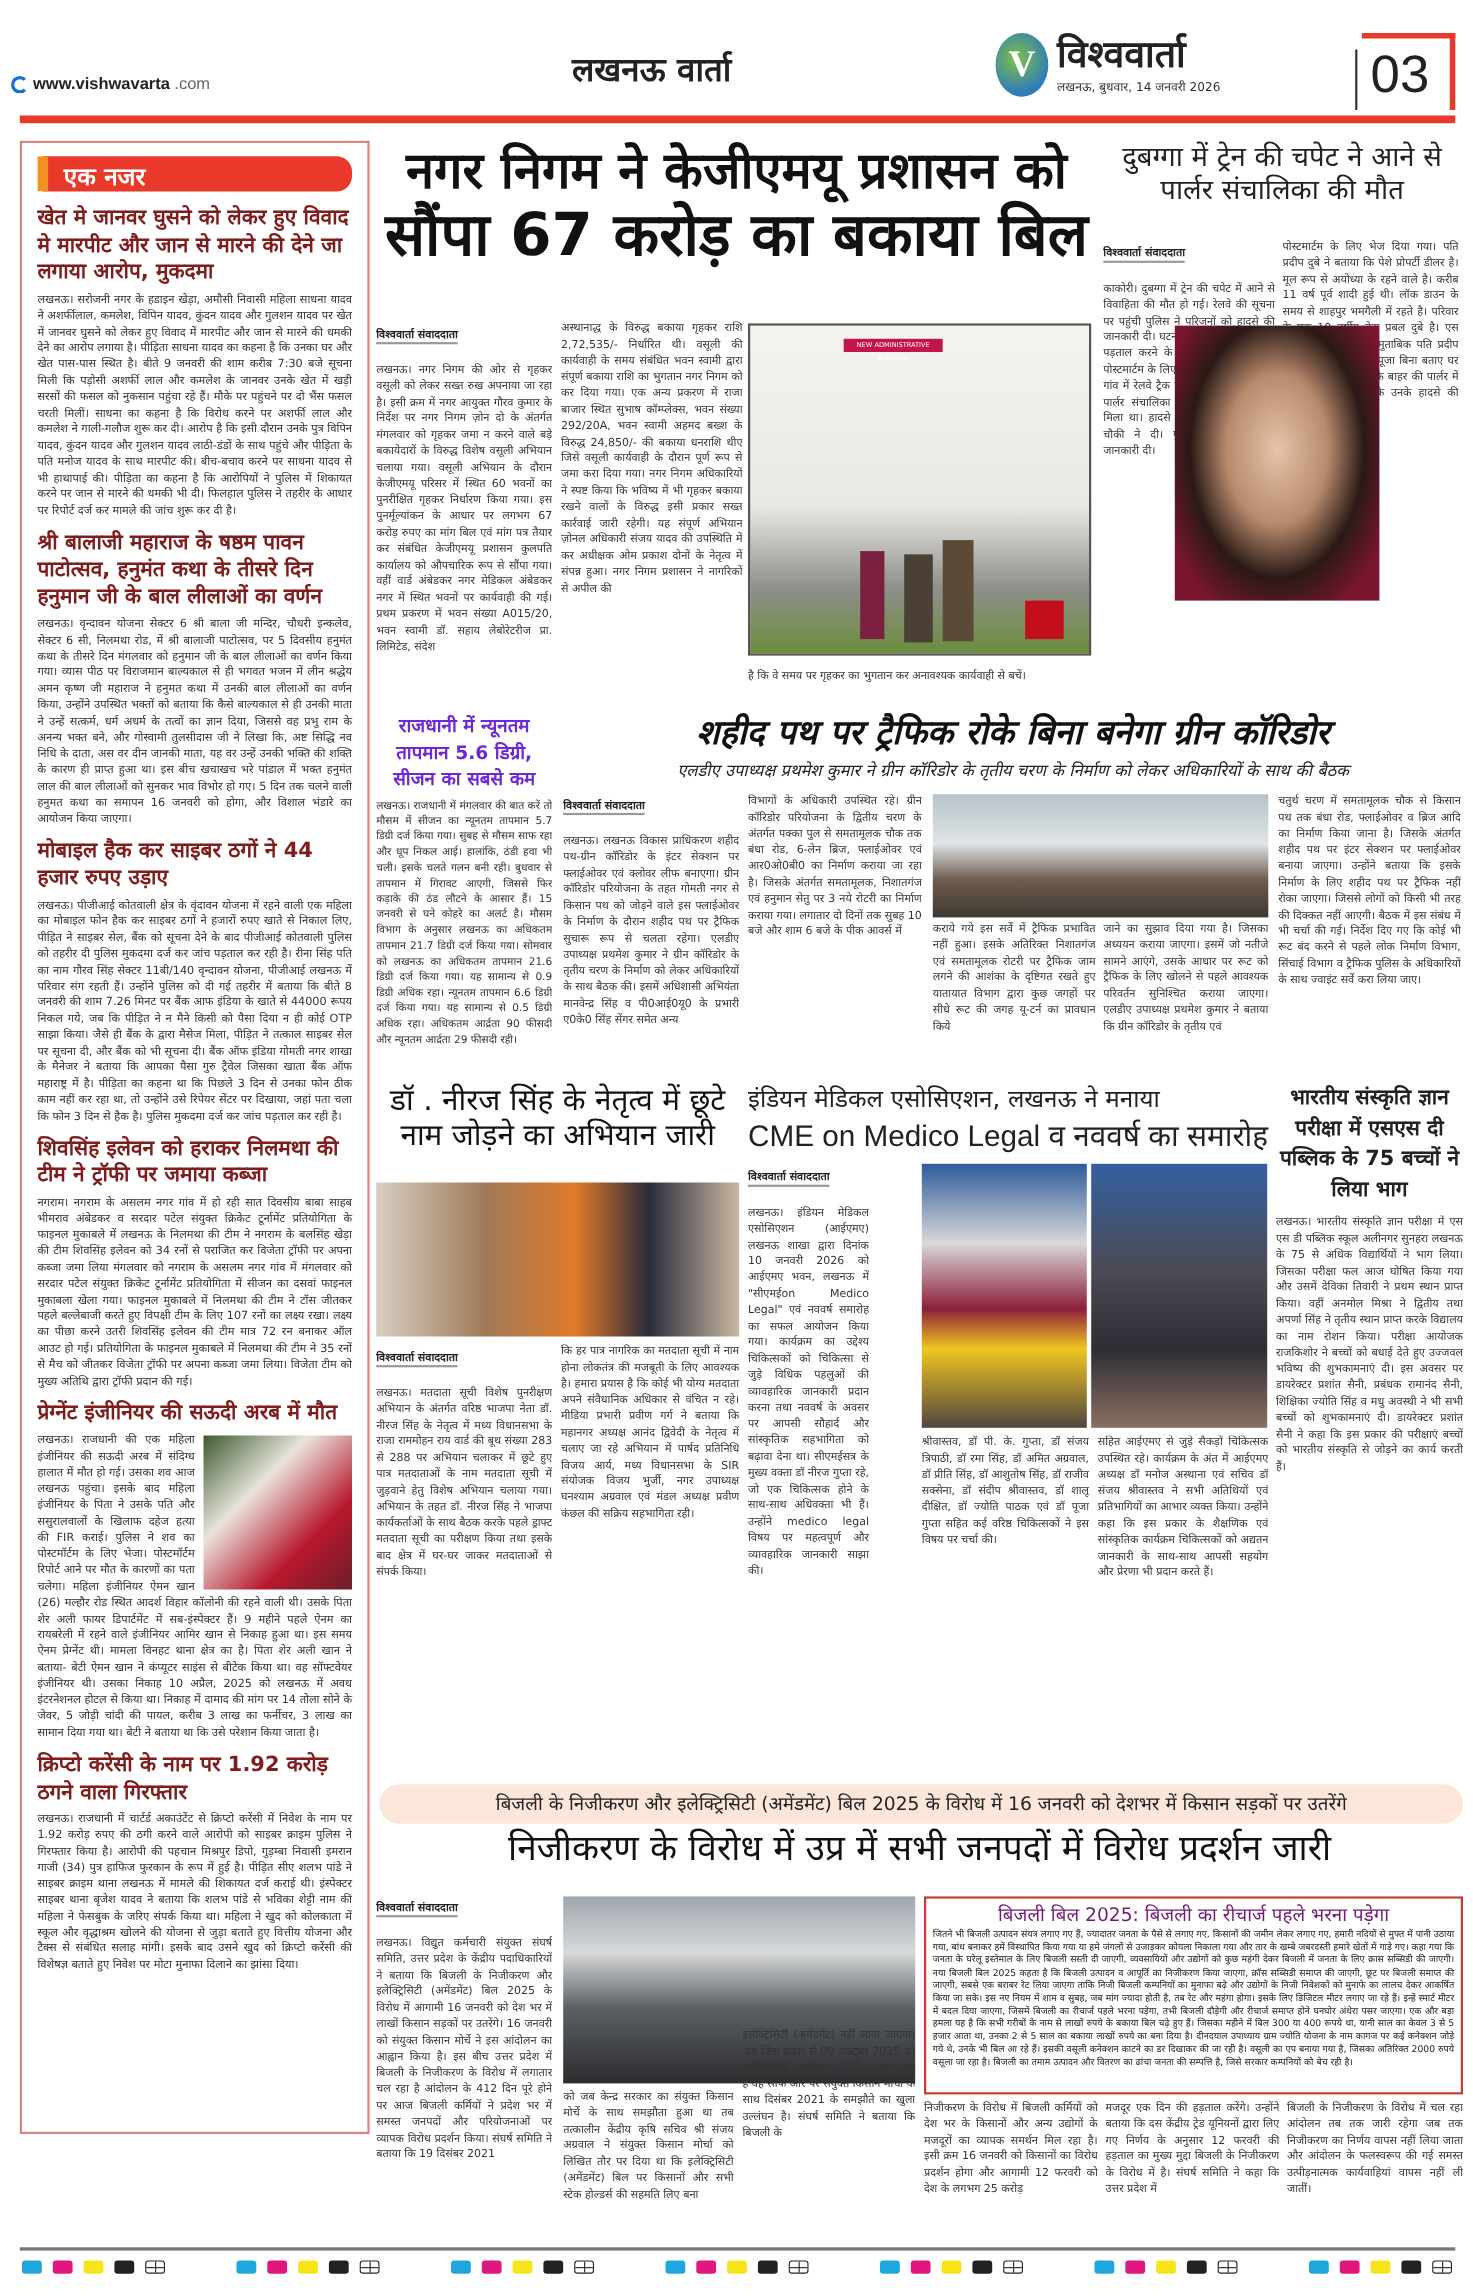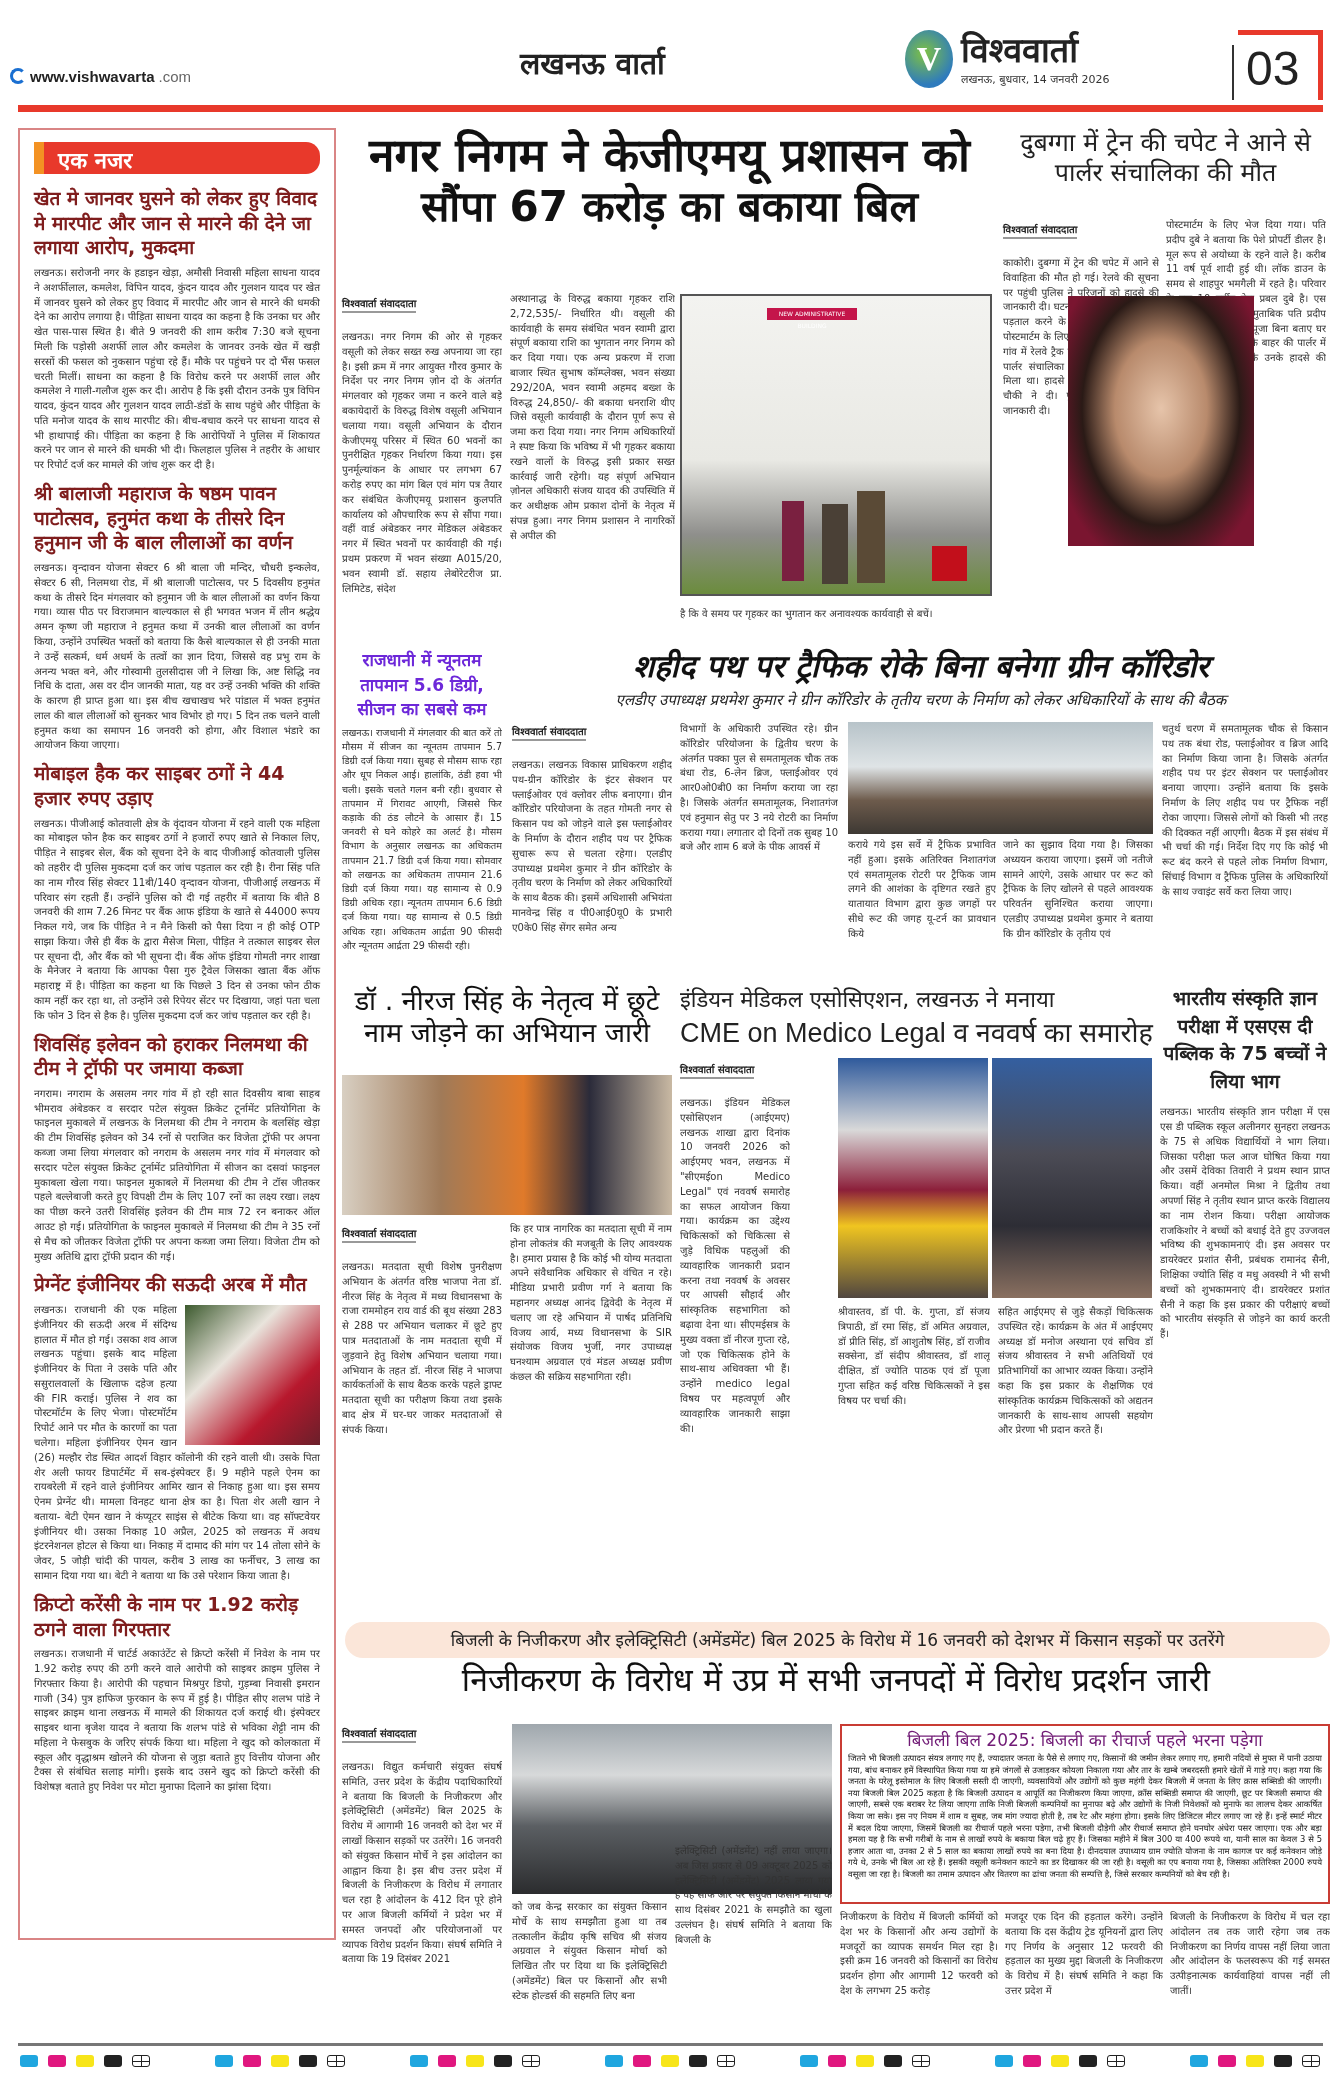--- a/index.html
+++ b/index.html
@@ -1,19 +1,19 @@
 <!DOCTYPE html>
 <html><head>
 <meta charset="utf-8">
 <style>
   * { box-sizing: border-box; margin: 0; padding: 0; }
   body { width: 1339px; height: 2087px; background: #fff; font-family: "DejaVu Sans", sans-serif; color: #222; position: relative; overflow: hidden; }
   .abs { position: absolute; }
   
-  .site-url { left: 10px; top: 68px; font-size: 15px; font-family: "Liberation Sans", sans-serif; color: #222; display:flex; align-items:flex-start; gap:4px; }
+  .site-url { left: 10px; top: 68px; font-size: 15px; font-family: "Liberation Sans", sans-serif; color: #222; display:flex; align-items:flex-end; gap:4px; }
   .site-url .e-icon { width: 16px; height: 16px; border-radius: 50%; border: 3px solid #1a6fd1; border-right-color: transparent; display:inline-block; }
   .site-url .dom { color:#666; }
   .section-title { left: 520px; top: 42px; font-size: 30px; font-weight: bold; color:#222; }
   .logo { left: 905px; top: 30px; display:flex; align-items:center; gap:8px; }
   .logo .globe { width: 48px; height: 58px; border-radius: 50%; background: radial-gradient(circle at 40% 40%, #7fc242, #2e7bbd 70%); color:#fff; font-weight:bold; font-size:34px; display:flex; align-items:center; justify-content:center; font-family: "Liberation Serif", serif; }
   .logo .name { font-size: 34px; font-weight: bold; color:#222; line-height:1; }
   .logo .dateline { font-size: 11px; color:#333; margin-top:4px; }
   .page-no { left: 1238px; top: 30px; width: 85px; height: 70px; border-top: 5px solid #e8392b; border-right: 5px solid #e8392b; }
   .page-no .bar { position:absolute; left:-6px; top:10px; width:2px; height:55px; background:#333; }
   .page-no .num { position:absolute; left:8px; top:6px; font-size:48px; font-family: "Liberation Sans", sans-serif; color:#222; }
@@ -90,21 +90,21 @@
     <div class="sb-text">लखनऊ। राजधानी की एक महिला इंजीनियर की सऊदी अरब में संदिग्ध हालात में मौत हो गई। उसका शव आज लखनऊ पहुंचा। इसके बाद महिला इंजीनियर के पिता ने उसके पति और ससुरालवालों के खिलाफ दहेज हत्या की FIR कराई। पुलिस ने शव का पोस्टमॉर्टम के लिए भेजा। पोस्टमॉर्टम रिपोर्ट आने पर मौत के कारणों का पता चलेगा। महिला इंजीनियर ऐमन खान (26) मल्हौर रोड स्थित आदर्श विहार कॉलोनी की रहने वाली थी। उसके पिता शेर अली फायर डिपार्टमेंट में सब-इंस्पेक्टर हैं। 9 महीने पहले ऐनम का रायबरेली में रहने वाले इंजीनियर आमिर खान से निकाह हुआ था। इस समय ऐनम प्रेग्नेंट थी। मामला विनहट थाना क्षेत्र का है। पिता शेर अली खान ने बताया- बेटी ऐमन खान ने कंप्यूटर साइंस से बीटेक किया था। वह सॉफ्टवेयर इंजीनियर थी। उसका निकाह 10 अप्रैल, 2025 को लखनऊ में अवध इंटरनेशनल होटल से किया था। निकाह में दामाद की मांग पर 14 तोला सोने के जेवर, 5 जोड़ी चांदी की पायल, करीब 3 लाख का फर्नीचर, 3 लाख का सामान दिया गया था। बेटी ने बताया था कि उसे परेशान किया जाता है।</div>
   </div>
   <div>
     <div class="sb-head">क्रिप्टो करेंसी के नाम पर 1.92 करोड़ ठगने वाला गिरफ्तार</div>
     <div class="sb-text">लखनऊ। राजधानी में चार्टर्ड अकाउंटेंट से क्रिप्टो करेंसी में निवेश के नाम पर 1.92 करोड़ रुपए की ठगी करने वाले आरोपी को साइबर क्राइम पुलिस ने गिरफ्तार किया है। आरोपी की पहचान मिश्रपुर डिपो, गुड़म्बा निवासी इमरान गाजी (34) पुत्र हाफिज फुरकान के रूप में हुई है। पीड़ित सीए शलभ पांडे ने साइबर क्राइम थाना लखनऊ में मामले की शिकायत दर्ज कराई थी। इंस्पेक्टर साइबर थाना बृजेश यादव ने बताया कि शलभ पांडे से भविका शेट्टी नाम की महिला ने फेसबुक के जरिए संपर्क किया था। महिला ने खुद को कोलकाता में स्कूल और वृद्धाश्रम खोलने की योजना से जुड़ा बताते हुए वित्तीय योजना और टैक्स से संबंधित सलाह मांगी। इसके बाद उसने खुद को क्रिप्टो करेंसी की विशेषज्ञ बताते हुए निवेश पर मोटा मुनाफा दिलाने का झांसा दिया।</div>
   </div>
 </div>
 
 <div class="abs" style="left:342px; top:128px; width:655px;">
   <div class="head-xl" style="font-size:46px;">नगर निगम ने केजीएमयू प्रशासन को</div>
-  <div class="head-xl" style="font-size:42px;">सौंपा 67 करोड़ का बकाया बिल</div>
+  <div class="head-xl" style="font-size:54px;">सौंपा 67 करोड़ का बकाया बिल</div>
 </div>
 <div class="abs" style="left:342px; top:292px; width:160px;">
   <div class="byline">विश्ववार्ता संवाददाता</div>
   <div class="col-text" style="height:310px; overflow:hidden;">लखनऊ। नगर निगम की ओर से गृहकर वसूली को लेकर सख्त रुख अपनाया जा रहा है। इसी क्रम में नगर आयुक्त गौरव कुमार के निर्देश पर नगर निगम ज़ोन दो के अंतर्गत मंगलवार को गृहकर जमा न करने वाले बड़े बकायेदारों के विरुद्ध विशेष वसूली अभियान चलाया गया। वसूली अभियान के दौरान केजीएमयू परिसर में स्थित 60 भवनों का पुनरीक्षित गृहकर निर्धारण किया गया। इस पुनर्मूल्यांकन के आधार पर लगभग 67 करोड़ रुपए का मांग बिल एवं मांग पत्र तैयार कर संबंधित केजीएमयू प्रशासन कुलपति कार्यालय को औपचारिक रूप से सौंपा गया। वहीं वार्ड अंबेडकर नगर मेडिकल अंबेडकर नगर में स्थित भवनों पर कार्यवाही की गई। प्रथम प्रकरण में भवन संख्या A015/20, भवन स्वामी डॉ. सहाय लेबोरेटरीज प्रा. लिमिटेड, संदेश</div>
 </div>
 <div class="abs col-text" style="left:510px; top:292px; width:165px; height:312px; overflow:hidden;">अस्थानाद्ध के विरुद्ध बकाया गृहकर राशि 2,72,535/- निर्धारित थी। वसूली की कार्यवाही के समय संबंधित भवन स्वामी द्वारा संपूर्ण बकाया राशि का भुगतान नगर निगम को कर दिया गया। एक अन्य प्रकरण में राजा बाजार स्थित सुभाष कॉम्प्लेक्स, भवन संख्या 292/20A, भवन स्वामी अहमद बख्श के विरुद्ध 24,850/- की बकाया धनराशि थीए जिसे वसूली कार्यवाही के दौरान पूर्ण रूप से जमा करा दिया गया। नगर निगम अधिकारियों ने स्पष्ट किया कि भविष्य में भी गृहकर बकाया रखने वालों के विरुद्ध इसी प्रकार सख्त कार्रवाई जारी रहेगी। यह संपूर्ण अभियान ज़ोनल अधिकारी संजय यादव की उपस्थिति में कर अधीक्षक ओम प्रकाश दोनों के नेतृत्व में संपन्न हुआ। नगर निगम प्रशासन ने नागरिकों से अपील की</div>
 <div class="abs photo" style="left:680px; top:294px; width:312px; height:302px; background:linear-gradient(180deg,#f3f3f0 0%,#e9e9e4 55%,#8f8f8c 80%,#6b8c3d 100%); border:2px solid #555;">
   <div style="position:absolute; left:85px; top:12px; width:90px; height:12px; background:#c4154a; color:#fff; font-size:6px; text-align:center; line-height:12px;">NEW ADMINISTRATIVE BUILDING</div>
   <div style="position:absolute; left:100px; top:205px; width:22px; height:80px; background:#7a2040;"></div>
   <div style="position:absolute; left:140px; top:208px; width:26px; height:80px; background:#4a4036;"></div>

